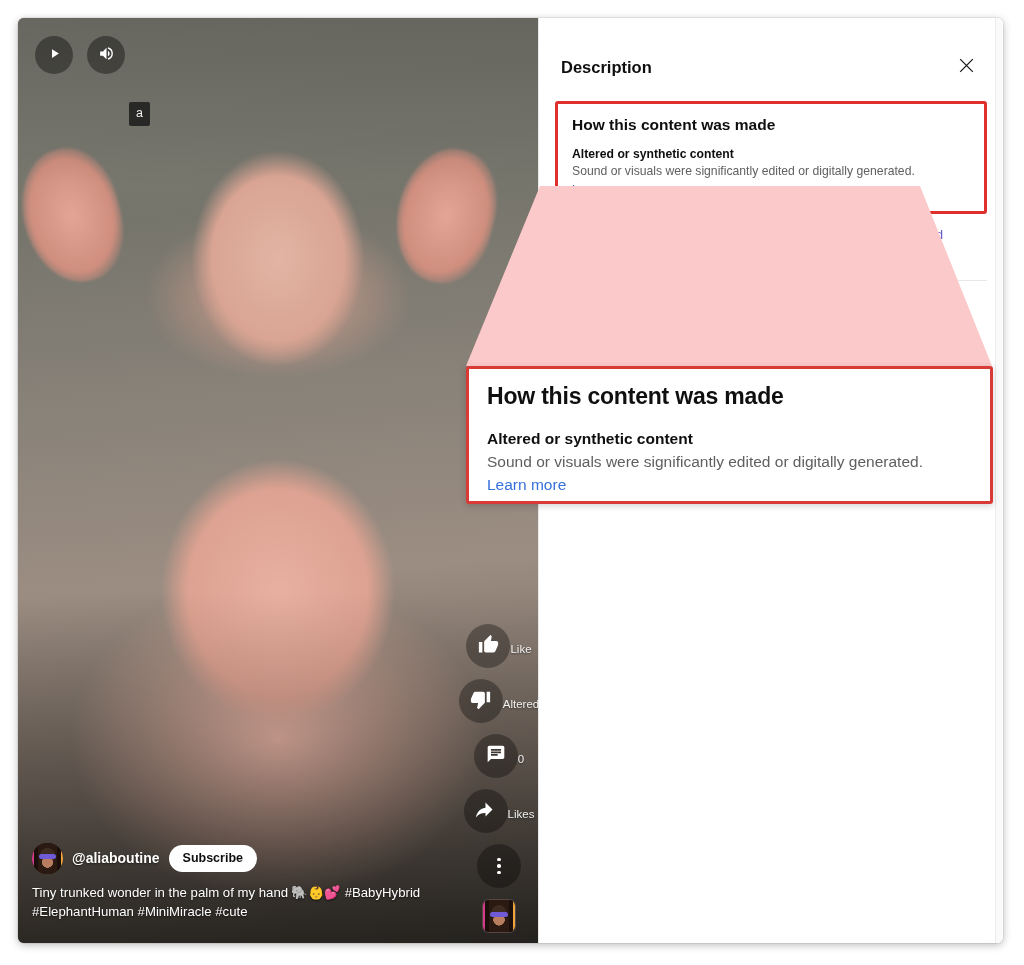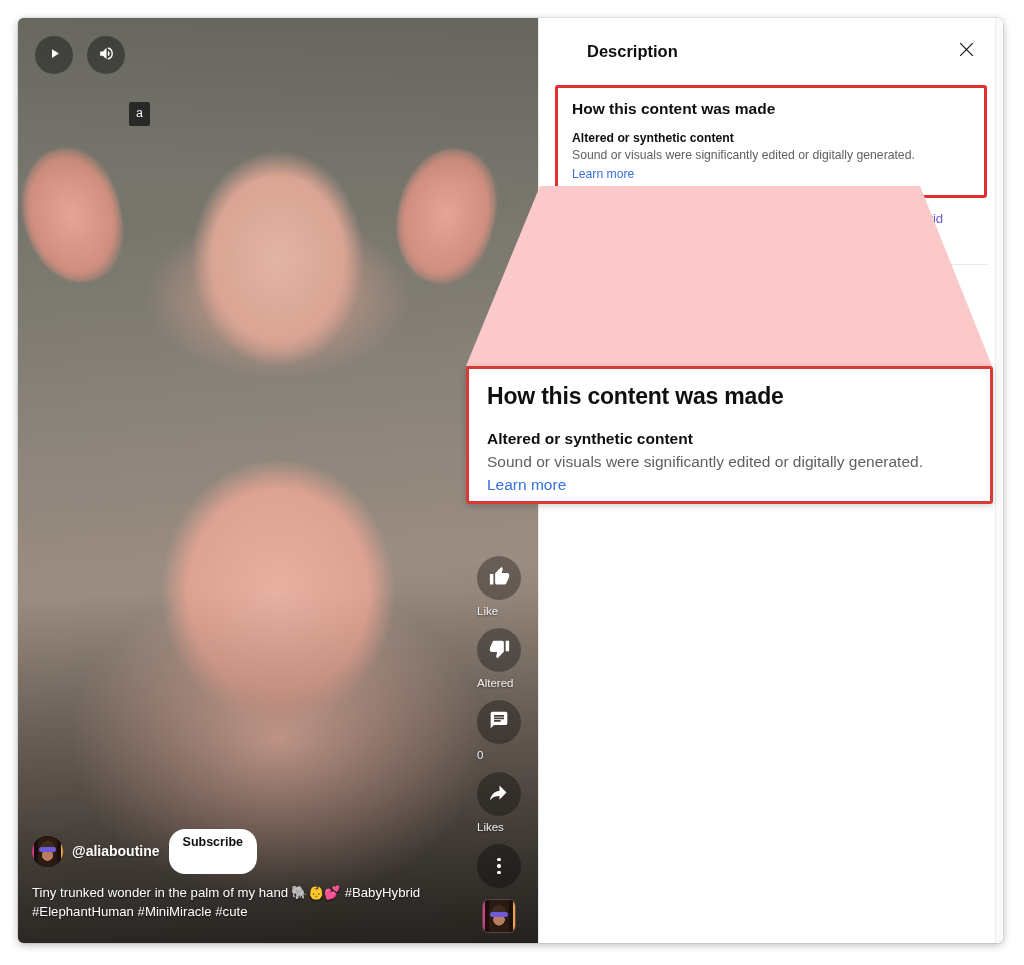--- a/index.html
+++ b/index.html
@@ -96,21 +96,21 @@
   }
 
   
   .action-rail {
     position: absolute; right: 8px; bottom: 10px;
     width: 62px;
     display: flex; flex-direction: column; align-items: center;
     gap: 2px; z-index: 6;
   }
   .action {
-    display: flex; flex-direction: column; align-items: flex-start;
+    display: flex; flex-direction: row; align-items: center;
     margin-bottom: 9px; cursor: pointer;
   }
   .action-circle {
     width: 44px; height: 44px; border-radius: 50%;
     background: rgba(0,0,0,.33);
     display: flex; align-items: center; justify-content: center;
   }
   .action-circle svg { fill: #ffffff; }
   .action-label {
     margin-top: 5px; font-size: 11.5px; color: #f1f1f1;
@@ -152,43 +152,42 @@
     background: #241610;
   }
   .channel-handle {
     color: #ffffff; font-size: 14px; font-weight: 700;
     text-shadow: 0 1px 2px rgba(0,0,0,.55);
     cursor: pointer;
   }
   .subscribe-btn {
     background: #ffffff; color: #0f0f0f;
     font-size: 12.5px; font-weight: 600;
-    padding: 6px 14px 25px; border-radius: 16px;
+    padding: 6px 14px 7px; border-radius: 16px;
     border: none; cursor: pointer; white-space: nowrap;
     font-family: "Liberation Sans", sans-serif;
   }
   .video-caption {
     margin-top: 9px;
     color: #ffffff; font-size: 13.2px; line-height: 1.45;
     text-shadow: 0 1px 2px rgba(0,0,0,.6);
     max-width: 390px;
   }
 
   
   .desc-panel {
     position: relative;
     flex: 1 1 auto;
     background: #ffffff;
     height: 925px;
     border-left: 1px solid #e8e8e8;
   }
   .desc-header {
     display: flex; align-items: center; justify-content: space-between;
-    padding: 18px 22px 10px 22px;
-    margin-left: 26px;
+    padding: 34px 22px 10px 22px;
   }
   .desc-title { font-size: 16.5px; font-weight: 700; color: #0f0f0f; }
   .close-x {
     width: 30px; height: 30px; cursor: pointer;
     display: flex; align-items: center; justify-content: center;
     border-radius: 50%;
   }
   .close-x svg { stroke: #1c1c1c; }
 
   .made-card {

